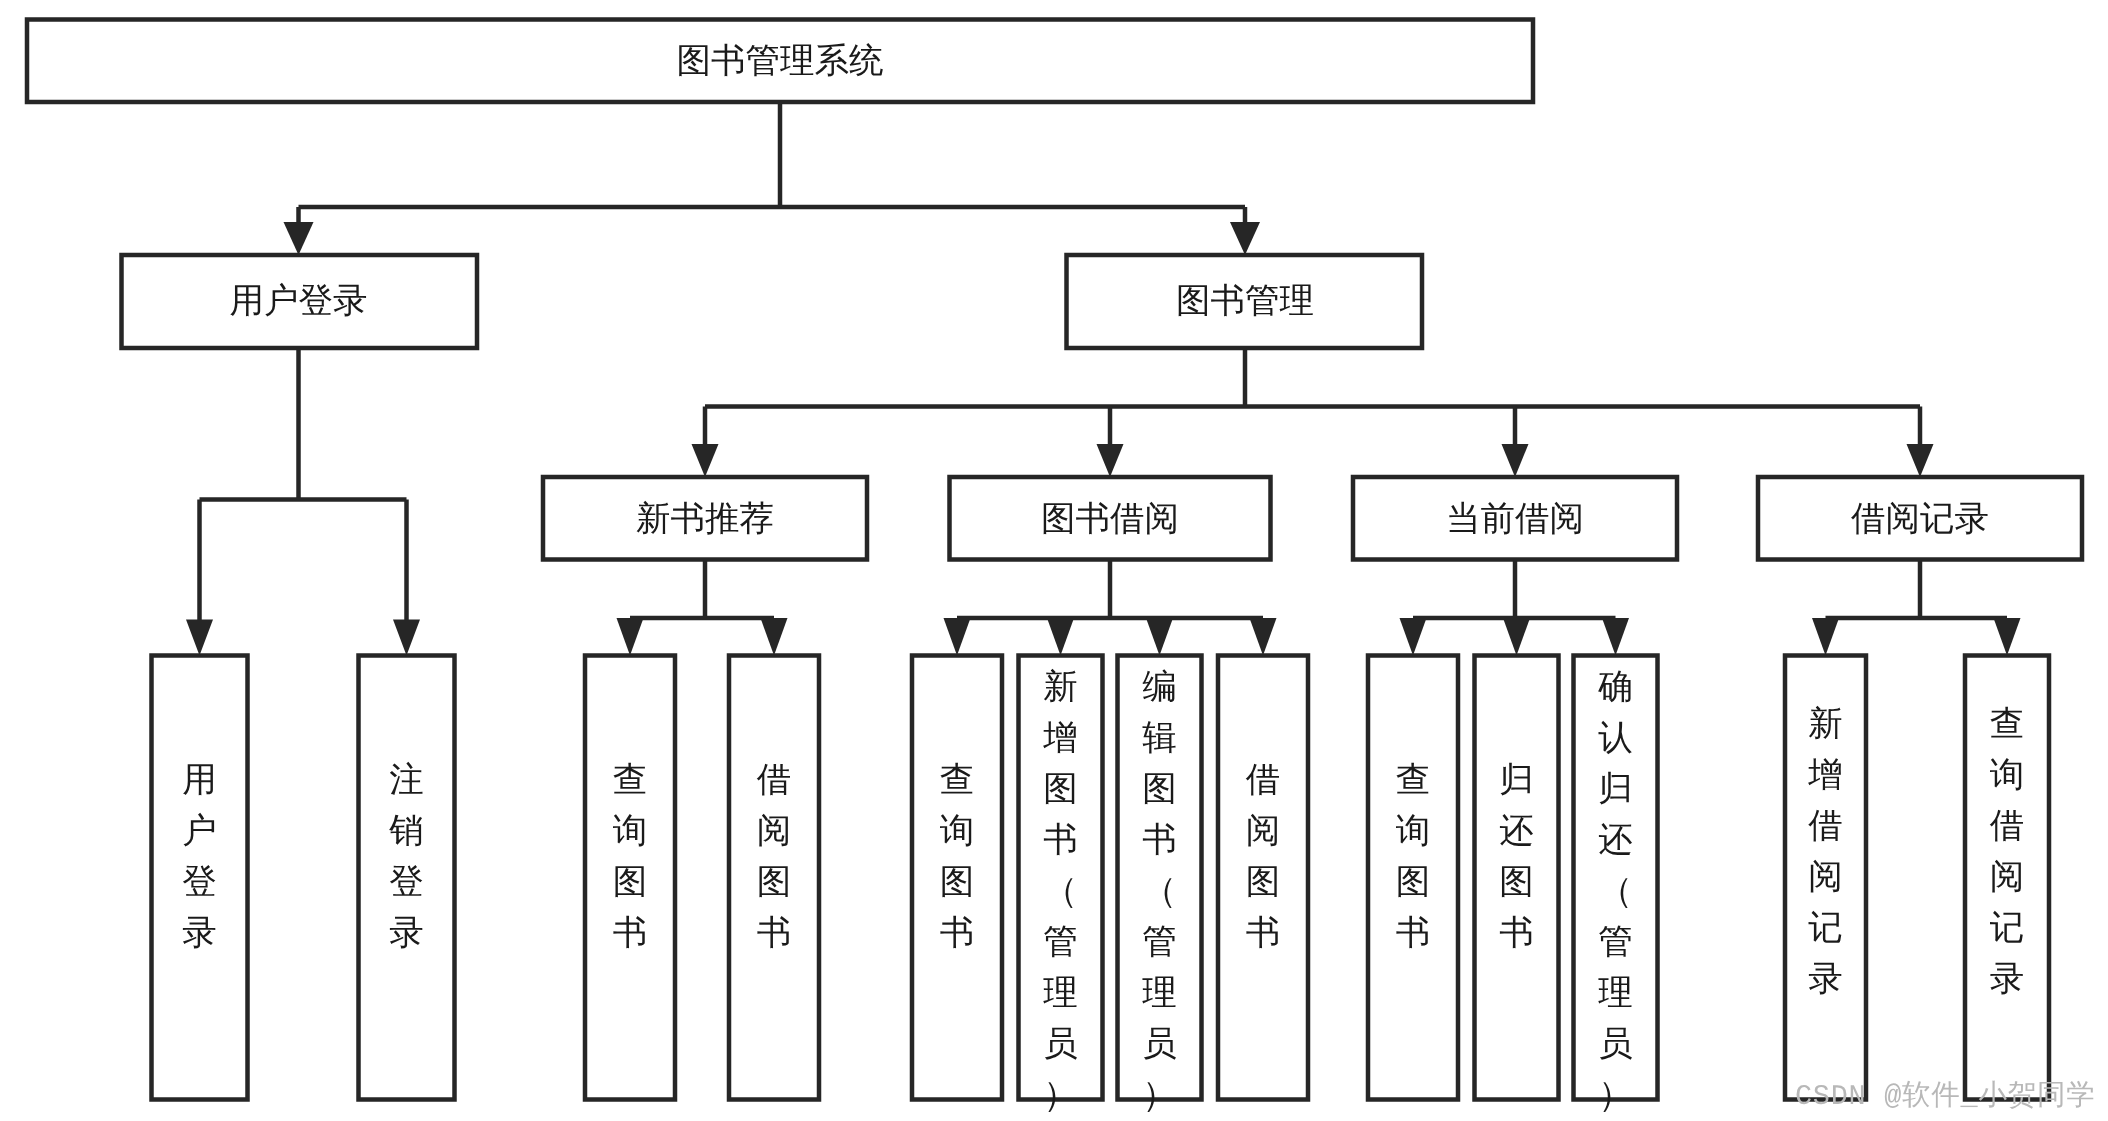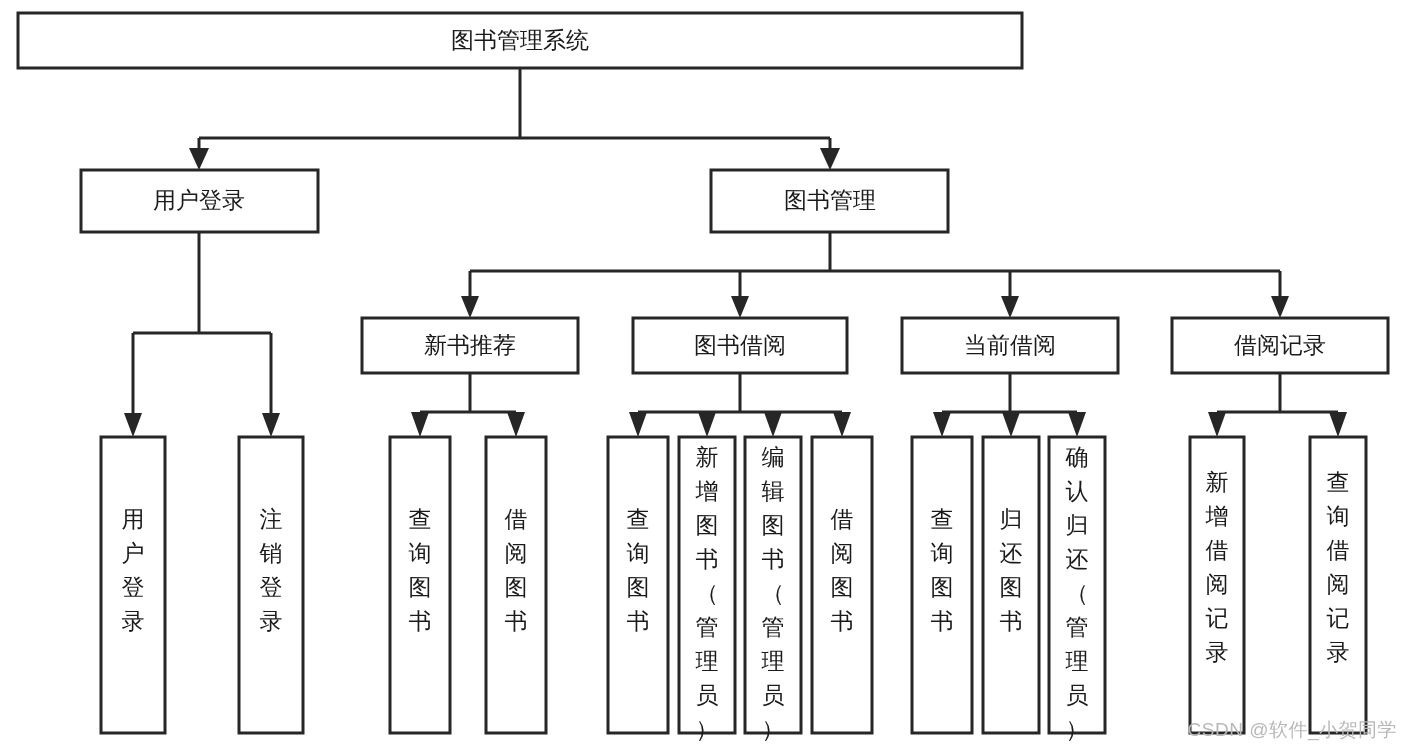--- a/index.html
+++ b/index.html
@@ -51,21 +51,21 @@
   .node-label-vertical {
     font-family: "Liberation Sans", "DejaVu Sans", sans-serif;
     font-size: 23px;
     fill: #1a1a1a;
     text-anchor: middle;
   }
   .watermark {
     position: absolute;
     right: 8px;
     bottom: 4px;
-    font-family: Liberation Sans, sans-serif;
+    font-family: Liberation Mono, monospace;
     font-size: 19px;
     color: #b8b8b8;
     white-space: nowrap;
     letter-spacing: 0.5px;
     pointer-events: none;
   }
 </style>
 </head>
 <body>
 

